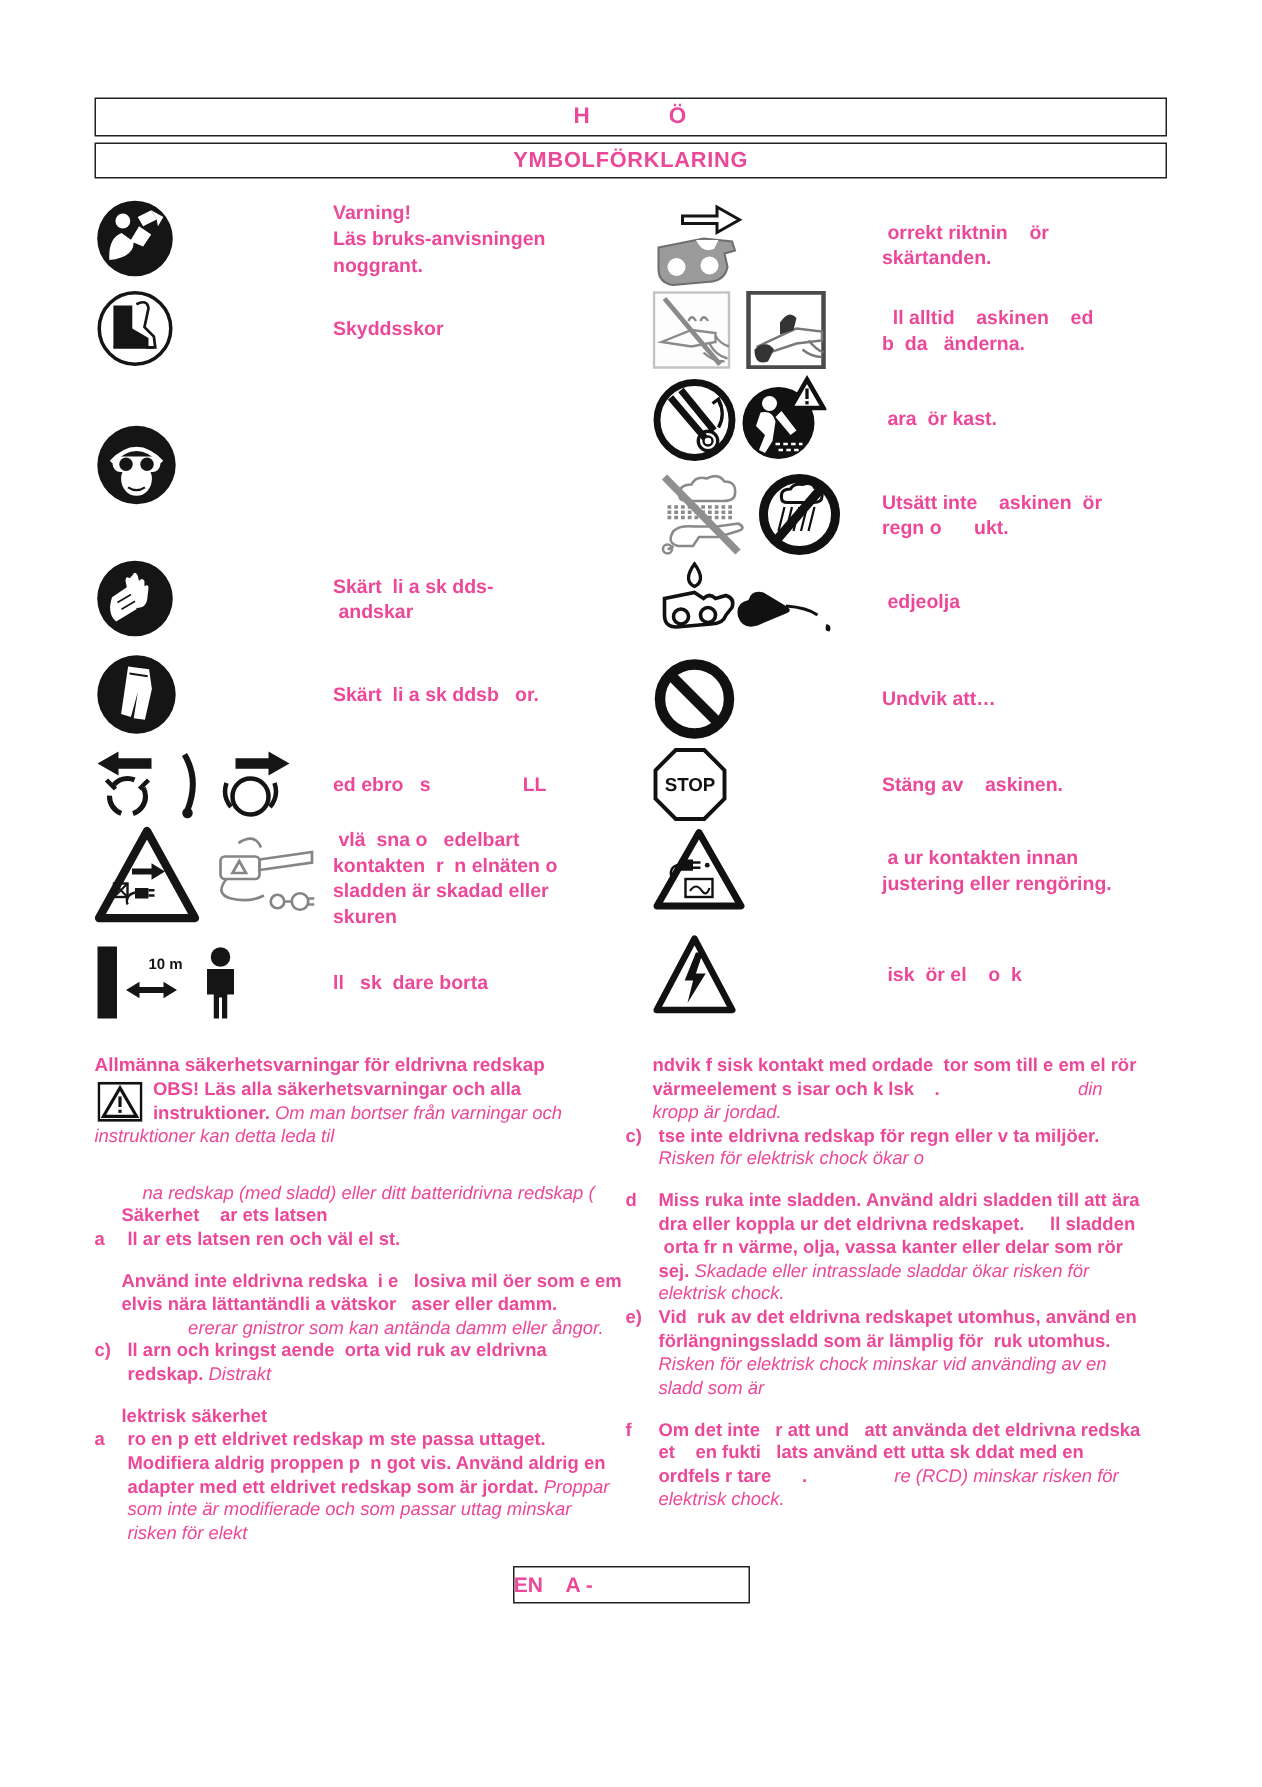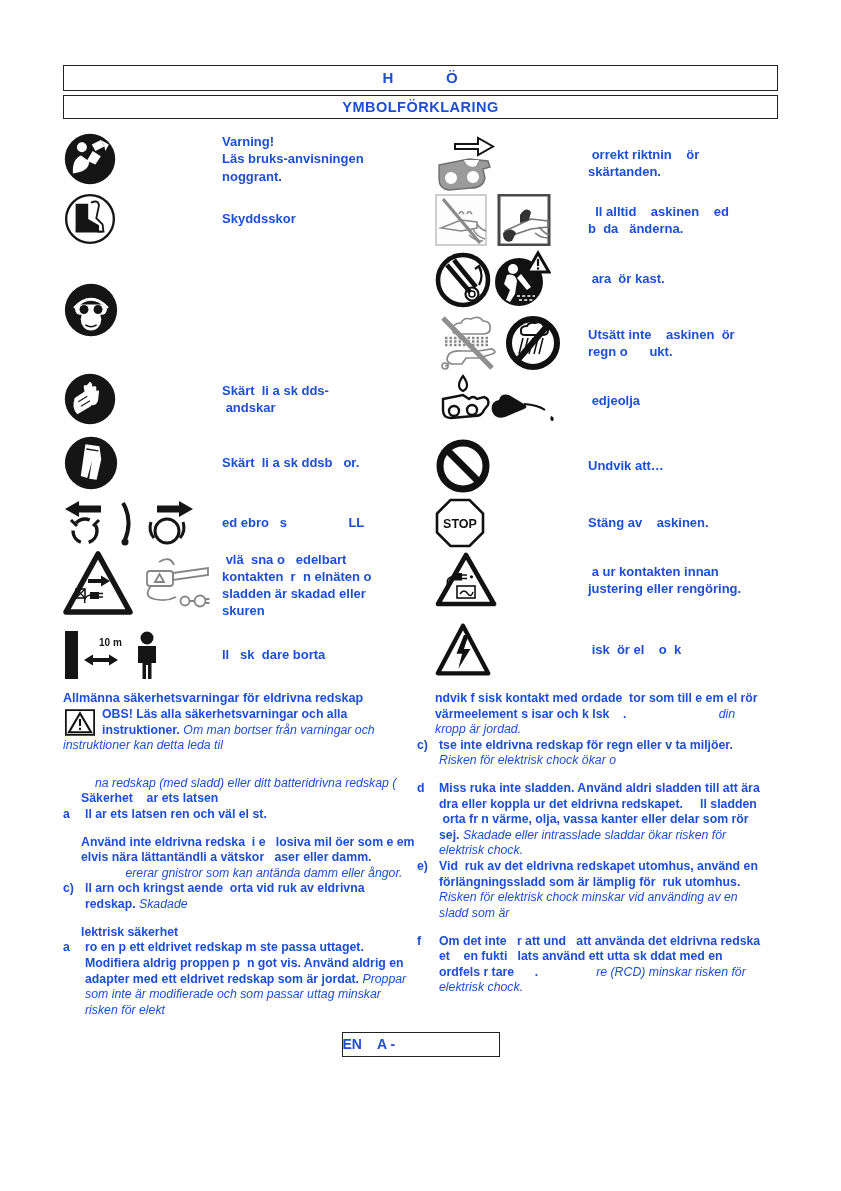--- a/index.html
+++ b/index.html
@@ -1,30 +1,30 @@
 <!DOCTYPE html>
 <html><head>
 <meta charset="utf-8">
 <style>
   html,body{margin:0;padding:0;background:#ffffff;}
   .page{position:relative;width:804px;height:1191px;background:#fff;
-        font-family:"Liberation Sans",sans-serif;color:#1d4ed8;overflow:hidden;}
+        font-family:"Liberation Sans",sans-serif;color:#ec4899;overflow:hidden;}
   .content{position:absolute;left:63px;top:65px;width:715px;}
   .hbox{border:1.6px solid #222;text-align:center;font-weight:bold;}
   .hbox1{height:24px;line-height:24px;font-size:15px;white-space:pre;letter-spacing:1px;}
   .hbox2{height:22px;line-height:22px;font-size:14.5px;margin-top:4px;letter-spacing:.5px;}
   .symbols{position:relative;height:555px;margin-top:13px;}
   .sym-row{position:absolute;display:flex;align-items:center;}
   .sym-row.L{left:0;width:352px;}
   .sym-row.R{left:372px;width:343px;}
   .sym-icons{flex:none;display:flex;align-items:center;gap:6px;}
   .L .sym-icons{width:159px;}
   .R .sym-icons{width:153px;}
   .sym-label{flex:1;font-weight:bold;font-size:13px;line-height:1.32;white-space:pre-wrap;}
-  .bodytext{display:flex;gap:2px;margin-top:4px;font-size:12.3px;line-height:1.27;}
+  .bodytext{display:flex;gap:2px;margin-top:16px;font-size:12.3px;line-height:1.27;}
   .bcol{width:352px;}
   .bcol.right{width:349px;}
   .b{font-weight:bold;}
   .i{font-style:italic;}
   .bh{font-weight:bold;font-size:12.6px;}
   .ind{padding-left:18px;}
   .intro{font-style:italic;text-indent:32px;}
   .li{display:flex;}
   .li .mk{flex:none;width:22px;font-weight:bold;}
   .li .tx{flex:1;}
@@ -332,21 +332,21 @@
         <div class="li">
           <span class="mk">a</span>
           <span class="tx b">ll ar ets  latsen ren och väl  el st.</span>
         </div>
         <div class="sp12"></div>
         <div class="ind">
           <span class="b">Använd inte eldrivna redska &nbsp;i e &nbsp; losiva mil öer som e em elvis nära lättantändli a vätskor &nbsp; aser eller damm.</span><span class="i"> &nbsp;&nbsp;&nbsp;&nbsp;&nbsp;&nbsp;&nbsp;&nbsp;&nbsp;&nbsp;&nbsp;&nbsp; ererar gnistror som kan antända damm eller ångor.</span>
         </div>
         <div class="li">
           <span class="mk">c)</span>
-          <span class="tx"><span class="b">ll  arn och kringst aende &nbsp;orta vid  ruk av eldrivna redskap.</span><span class="i">  Skadade</span></span>
+          <span class="tx"><span class="b">ll  arn och kringst aende &nbsp;orta vid  ruk av eldrivna redskap.</span><span class="i">  Distrakt</span></span>
         </div>
         <div class="sp12"></div>
         <div class="b ind">lektrisk säkerhet</div>
         <div class="li">
           <span class="mk">a</span>
           <span class="tx"><span class="b">ro en p  ett eldrivet redskap m ste passa uttaget.  Modifiera aldrig proppen p &nbsp;n got vis. Använd aldrig en adapter med ett eldrivet redskap som är jordat.</span><span class="i">  Proppar som inte är modifierade och som passar uttag minskar risken för elekt</span></span>
         </div>
       </div>
 
       <div class="bcol right">

